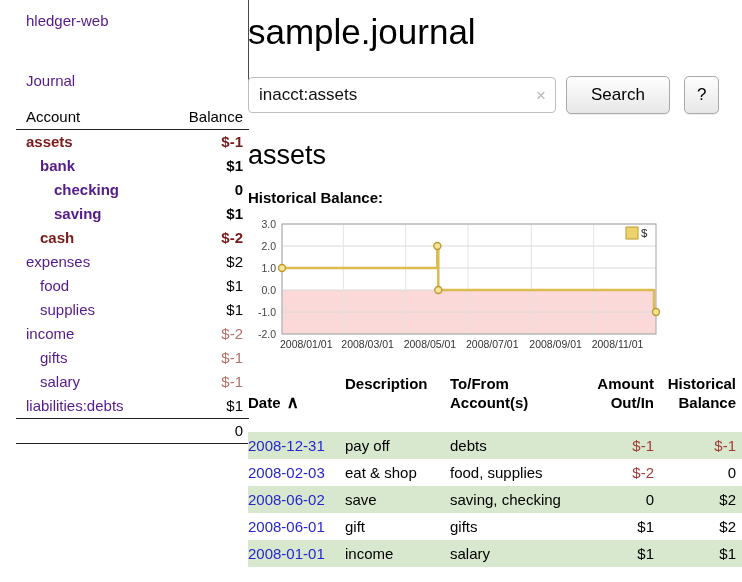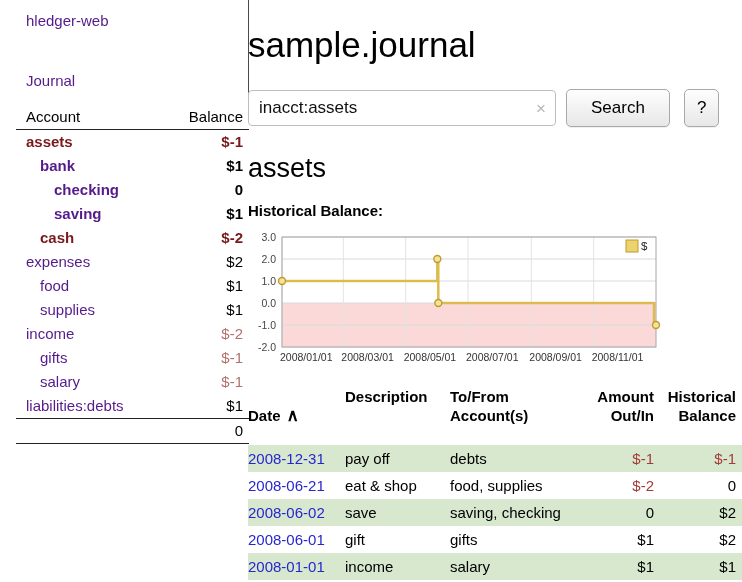--- a/index.html
+++ b/index.html
@@ -32,21 +32,21 @@
   tr.ind1 td.acct{padding-left:24px;}
   tr.ind2 td.acct{padding-left:38px;}
   tr.bold td{font-weight:700;}
   a.acct-link{color:var(--purple);text-decoration:none;}
   tr.name-neg a.acct-link{color:var(--maroon);}
   tr.bal-neg-d td.bal{color:var(--maroon);}
   tr.bal-neg-l td.bal{color:var(--rose);}
   tr.total td{border-top:1px solid #222;border-bottom:1px solid #222;text-align:right;padding:3px 6px;font-size:15px;}
   
   .main{position:absolute;left:248px;top:0;width:494px;padding-top:4px;}
-  h1{font-size:35px;font-weight:400;margin:21px 0 0;letter-spacing:0;}
+  h1{font-size:35px;font-weight:400;margin:8px 0 0;letter-spacing:0;}
   .search-row{display:flex;align-items:center;margin-top:24px;}
   .search-wrap{position:relative;}
   .search-input{
     width:308px;height:36px;border:1px solid #bdbdbd;border-radius:4px;
     font-size:17px;padding:0 30px 0 10px;color:#111;font-family:inherit;
   }
   .clear{position:absolute;right:10px;top:50%;transform:translateY(-50%);
     color:#b5b5b5;font-size:17px;cursor:pointer;line-height:1;}
   .btn{
     margin-left:10px;height:38px;padding:0 24px;font-size:17px;color:#000;
@@ -219,21 +219,21 @@
     </thead>
     <tbody>
       <tr class="green">
         <td><a href="#">2008-12-31</a></td>
         <td>pay off</td>
         <td>debts</td>
         <td class="num neg">$-1</td>
         <td class="num neg last">$-1</td>
       </tr>
       <tr>
-        <td><a href="#">2008-06-21</a></td>
+        <td><a href="#">2008-02-03</a></td>
         <td>eat &amp; shop</td>
         <td>food, supplies</td>
         <td class="num neg">$-2</td>
         <td class="num last">0</td>
       </tr>
       <tr class="green">
         <td><a href="#">2008-06-02</a></td>
         <td>save</td>
         <td>saving, checking</td>
         <td class="num">0</td>

